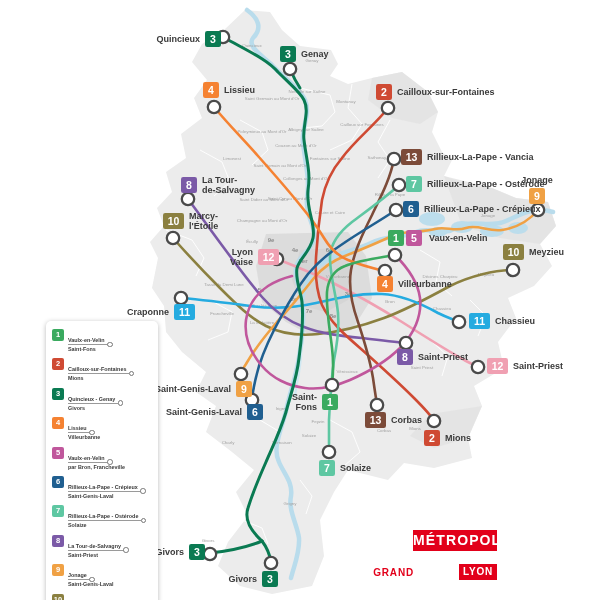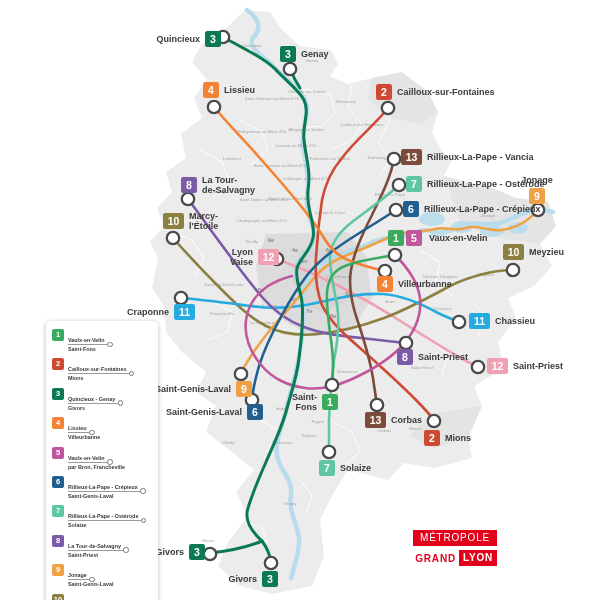--- a/index.html
+++ b/index.html
@@ -14,23 +14,23 @@
   .leg-badge{flex:0 0 auto;width:12px;height:12px;border-radius:2px;color:#fff;font-weight:bold;
     font-size:7.5px;line-height:12px;text-align:center;margin-top:1px;}
   .leg-txt{margin-left:4px;min-width:0;}
   .leg-from{display:inline-block;font-size:5.4px;font-weight:bold;color:#3a3a3a;
     border-bottom:1px solid #9a9a9a;position:relative;padding-right:3px;line-height:7px;}
   .leg-from:after{content:'';position:absolute;right:-5px;bottom:-3px;width:3.5px;height:3.5px;
     border:1px solid #777;border-radius:50%;background:#fff;}
   .leg-to{font-size:5.4px;font-weight:bold;color:#3a3a3a;line-height:7px;}
   
   #logo{position:absolute;left:413px;top:530px;width:84px;text-align:right;}
-  .logo-top{display:block;background:var(--brand);color:#fff;font-weight:normal;font-size:10px;
+  .logo-top{display:block;background:var(--brand);color:#fff;font-weight:bold;font-size:14px;
     letter-spacing:.08em;text-align:center;padding:2px 0 3px 0;}
-  .logo-bottom{display:flex;justify-content:flex-end;align-items:center;margin-top:4px;}
+  .logo-bottom{display:flex;justify-content:flex-end;align-items:center;margin-top:13px;gap:42px;}
   .logo-grand{color:var(--brand);font-weight:bold;font-size:10px;letter-spacing:.08em;margin-right:3px;}
   .logo-lyon{background:var(--brand);color:#fff;font-weight:bold;font-size:10px;
     letter-spacing:.08em;padding:2px 4px 3px 4px;}
 </style>
 </head>
 <body>
 
 <div id="stage">
   <svg id="mapsvg" width="600" height="600" viewBox="0 0 600 600">
       <path d="M245,10 L270,12 L282,30 L300,46 L331,50 L338,64 L330,76 L348,84 L372,78 L402,72 L428,92 L438,112 L432,132 L442,152 L452,160 L444,176 L466,184 L492,188 L516,198 L548,202 L556,226 L540,244 L552,266 L534,286 L508,298 L516,318 L498,342 L504,368 L474,386 L482,406 L468,438 L472,458 L434,468 L404,463 L388,480 L348,470 L334,492 L320,520 L324,556 L312,586 L272,594 L240,586 L218,566 L228,542 L248,516 L236,492 L254,470 L232,452 L206,432 L216,406 L196,392 L206,372 L182,352 L166,332 L164,306 L152,288 L158,258 L150,242 L164,226 L157,208 L172,192 L166,172 L186,158 L181,134 L202,118 L194,98 L207,80 L192,62 L202,44 L224,30 Z" fill="#ececec"></path>

